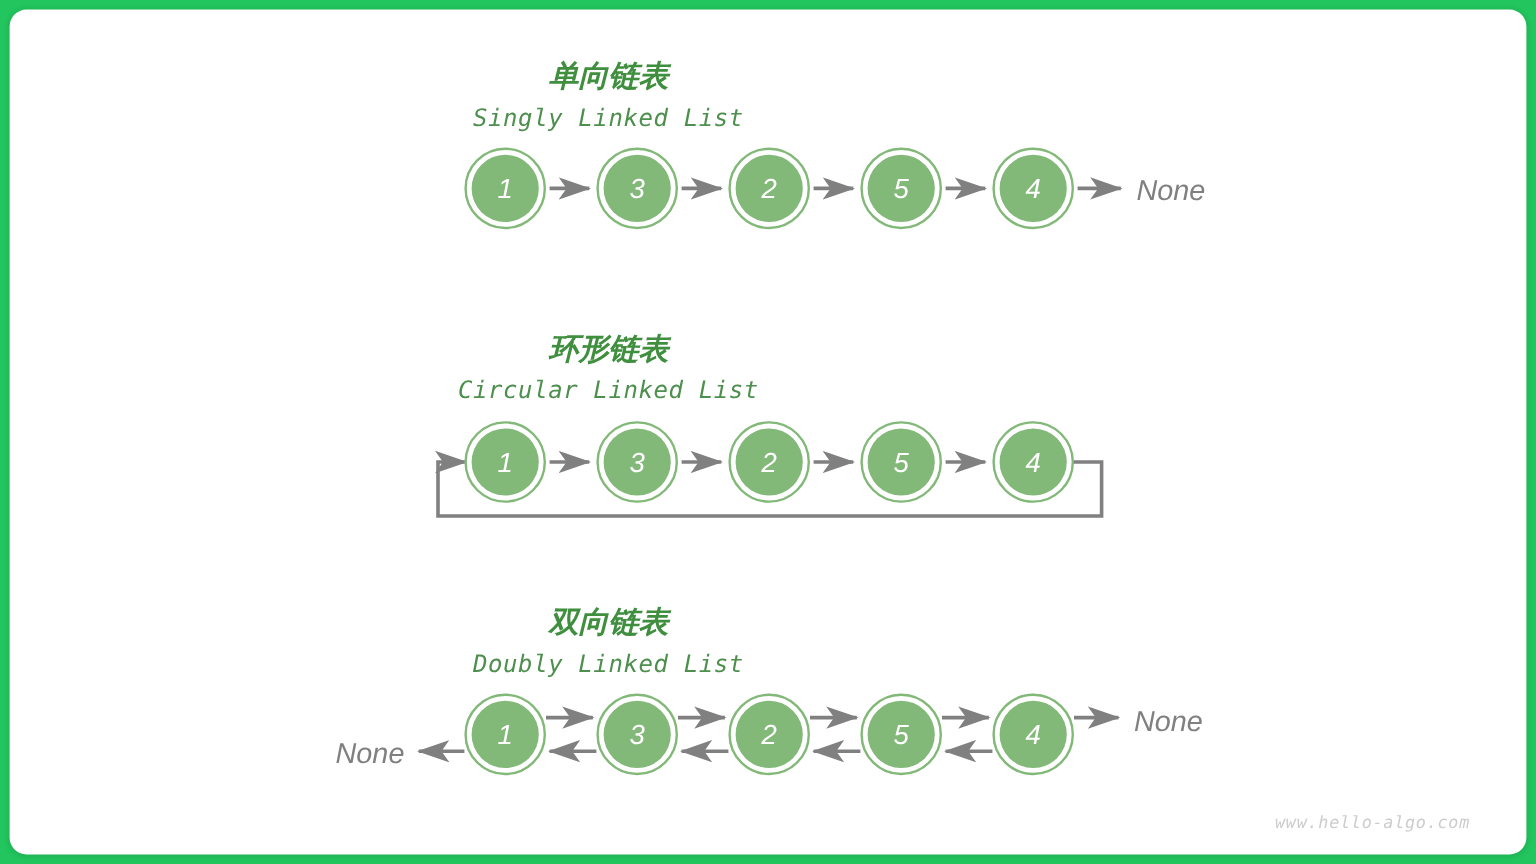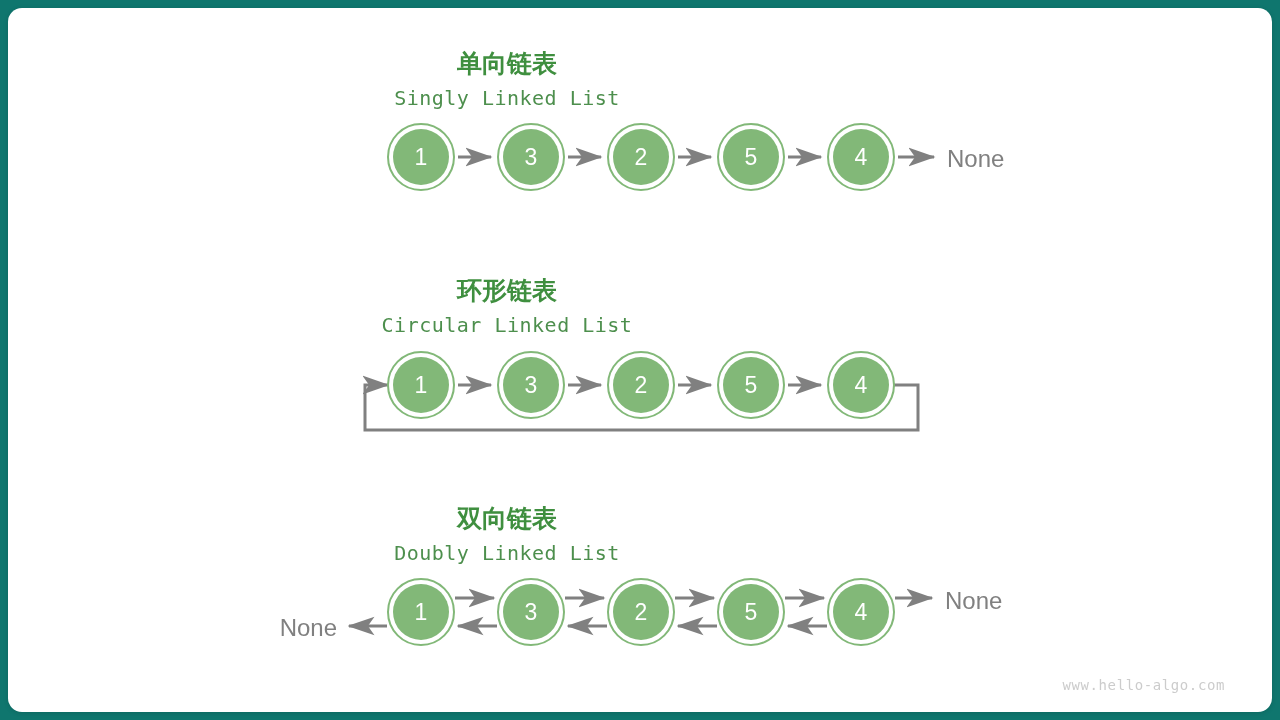--- a/index.html
+++ b/index.html
@@ -10,21 +10,22 @@
   body {
     width: 1280px;
     height: 720px;
     font-family: "Liberation Sans", sans-serif;
     overflow: hidden;
   }
   #canvas {
     position: relative;
     width: 1280px;
     height: 720px;
-    background: #0f766e;
+    background: #22c55e;
+    font-style: italic;
   }
   .card {
     position: absolute;
     left: 8px;
     top: 8px;
     width: 1264px;
     height: 704px;
     background: #ffffff;
     border-radius: 14px;
     box-shadow: 0 1px 5px rgba(0,0,0,0.13);

